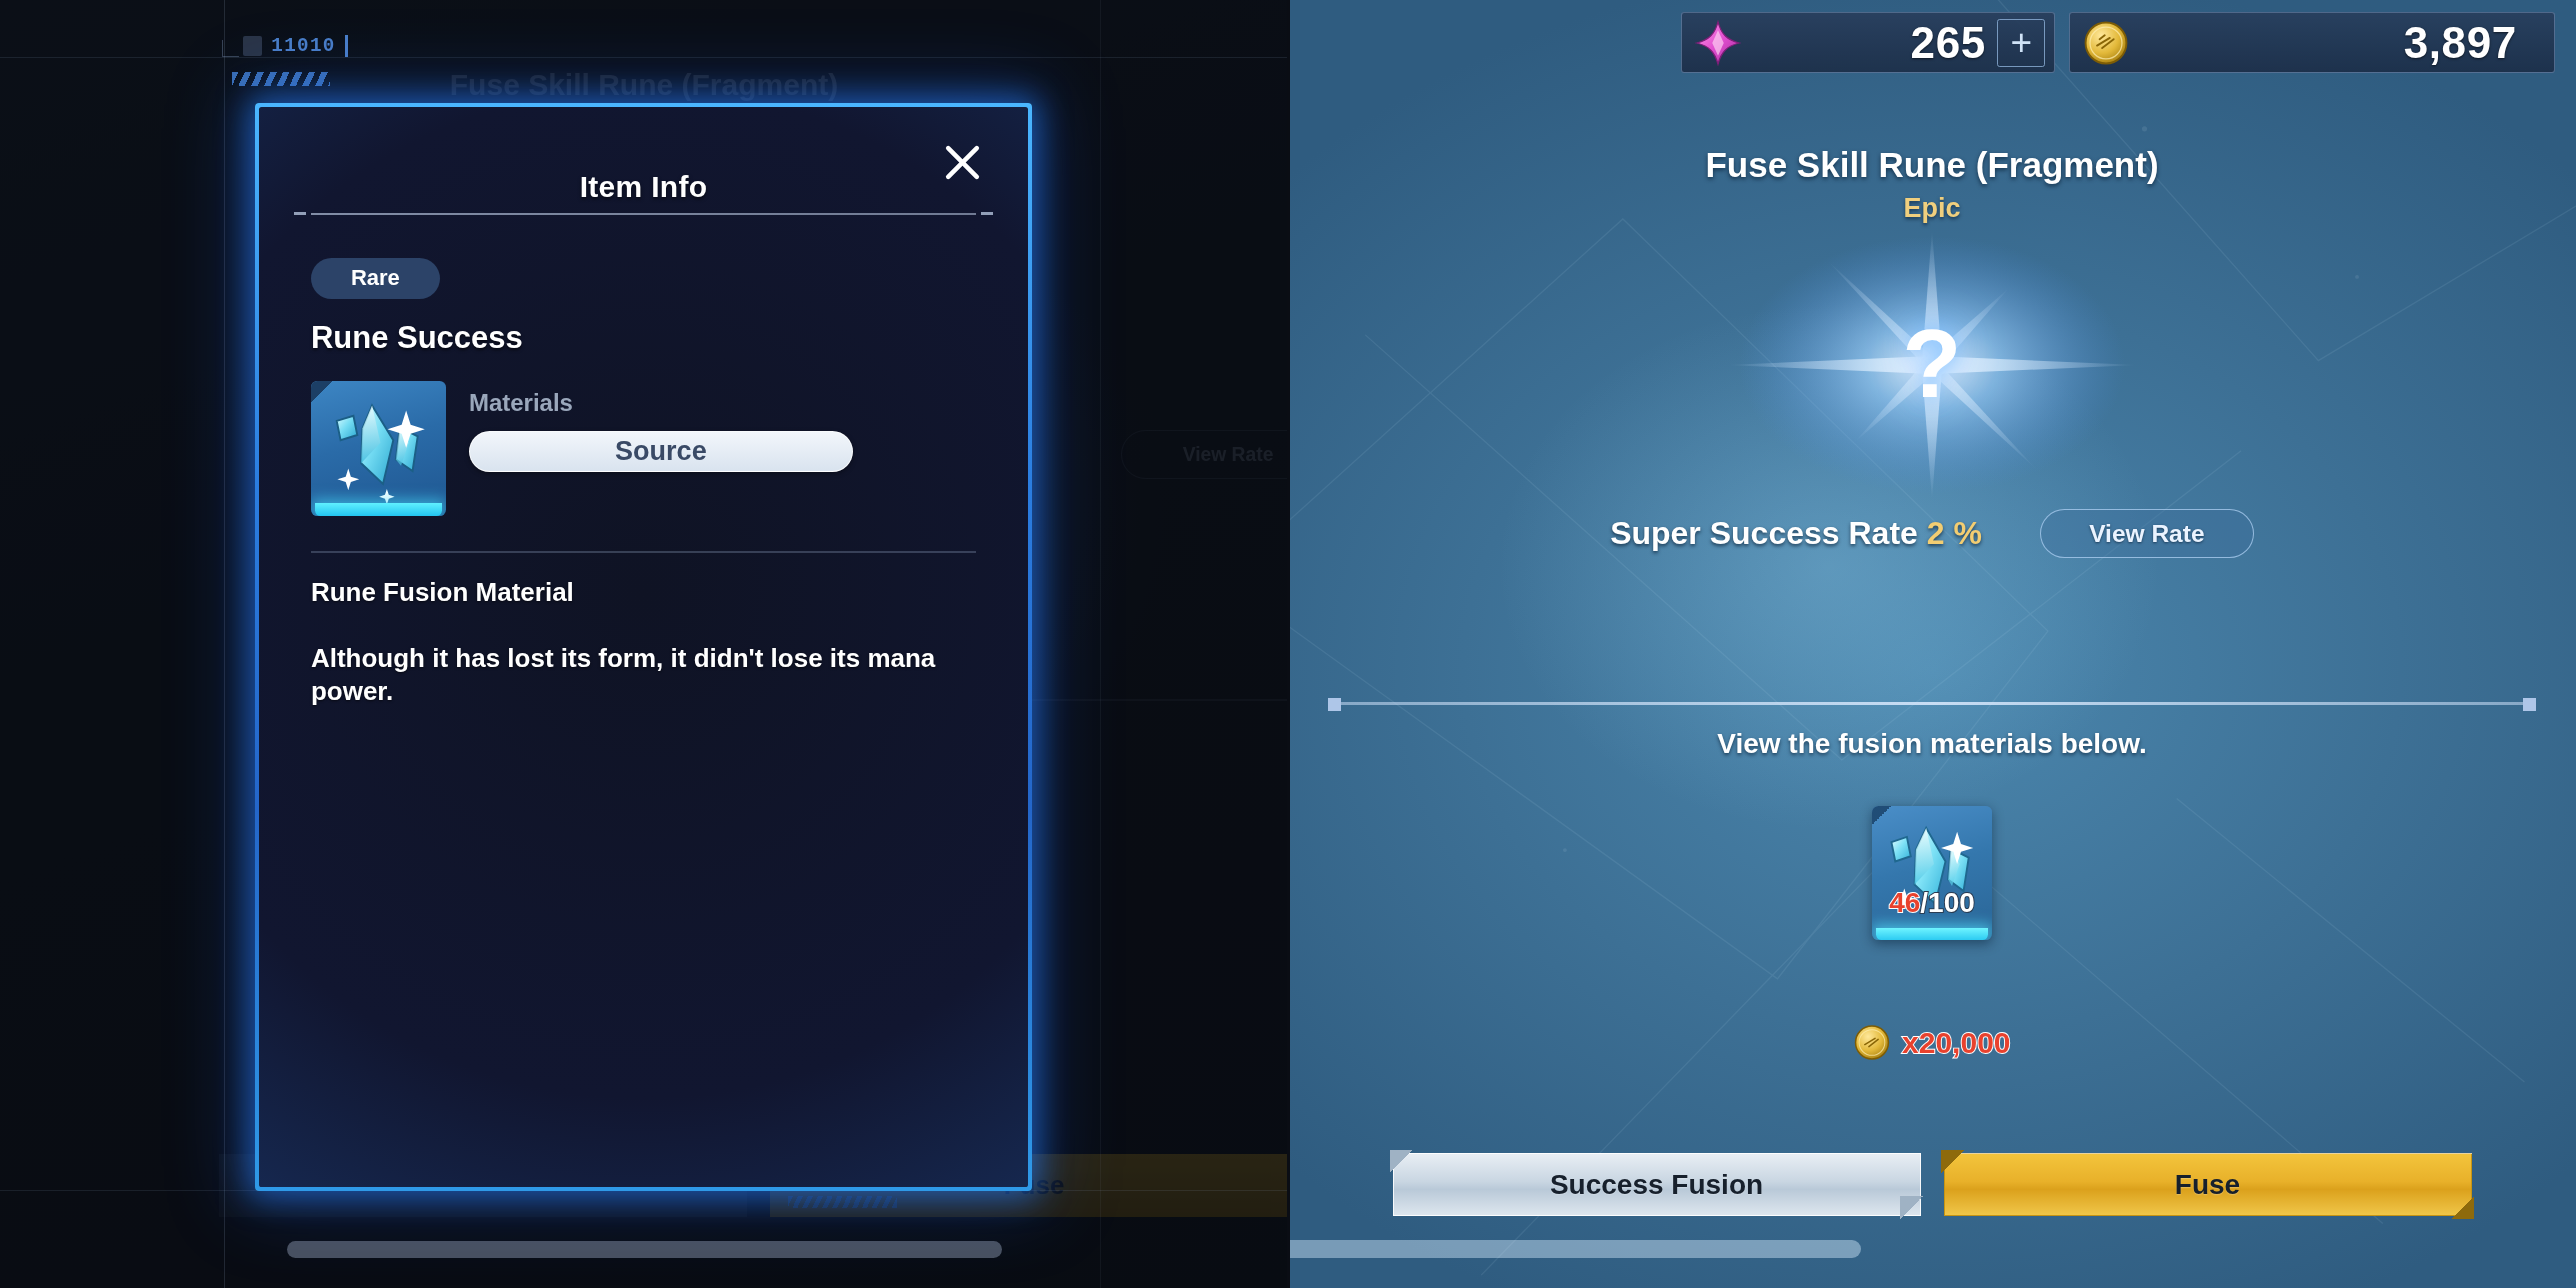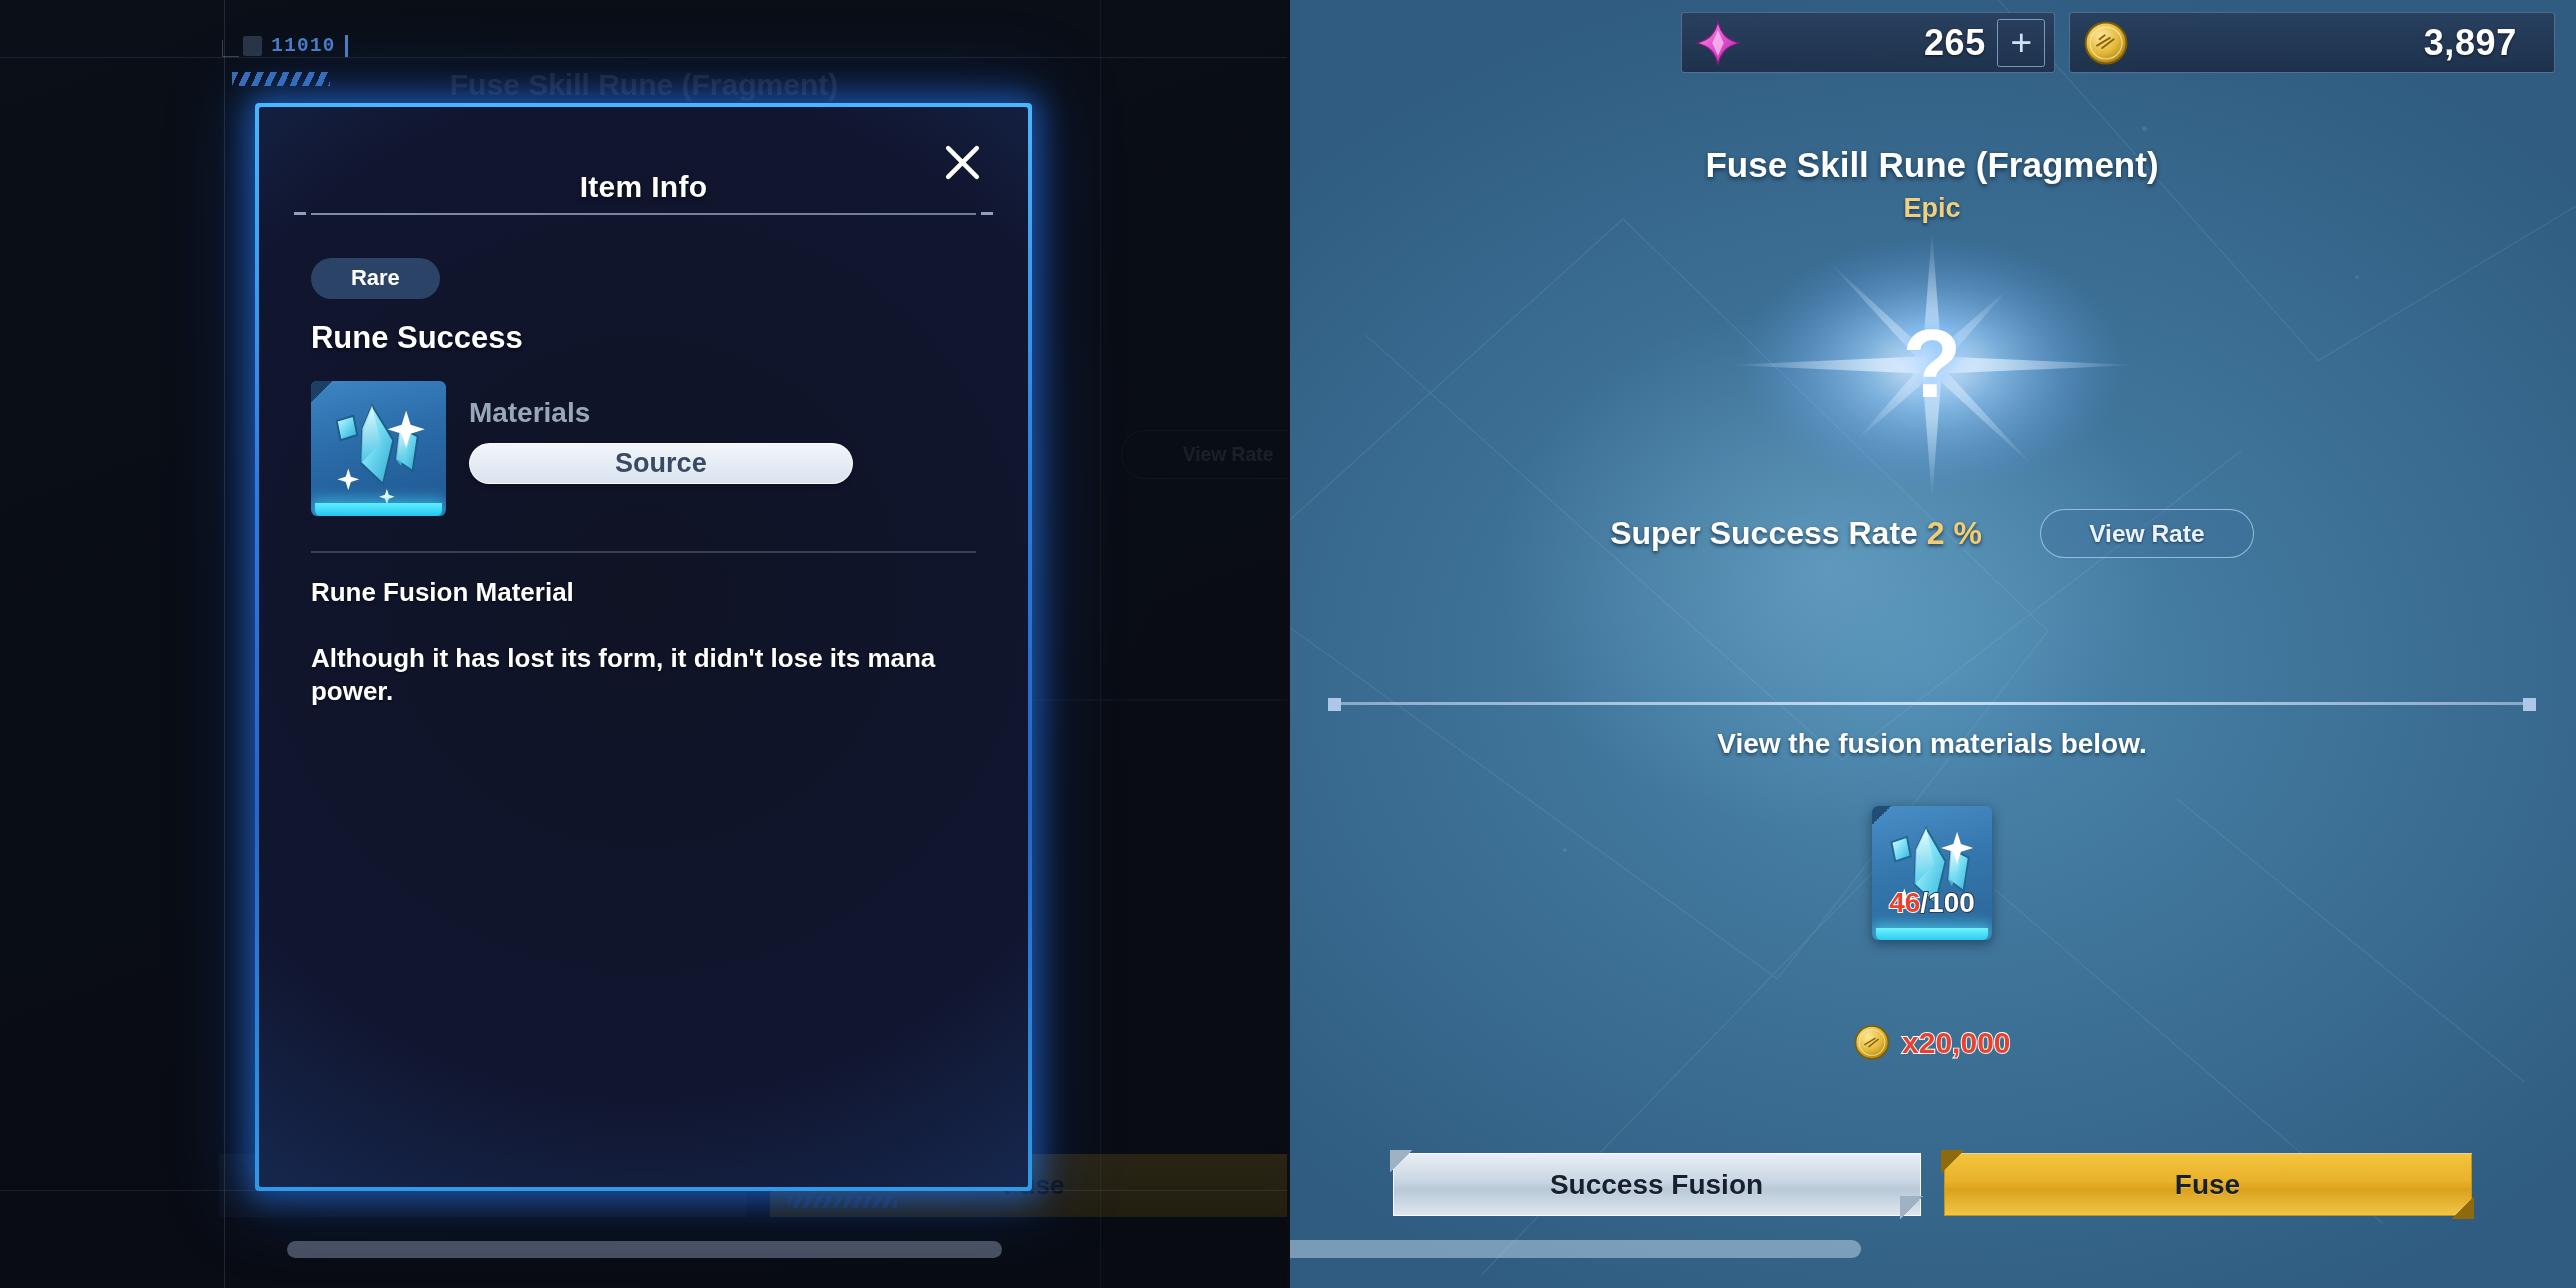--- a/index.html
+++ b/index.html
@@ -98,21 +98,21 @@
     flex:0 0 auto; }
   .item-icon .corner-notch{ position:absolute; top:0; left:0; width:22px; height:22px;
     background:linear-gradient(135deg,#1c3f66 50%, transparent 50%); }
   .item-icon .base-glow{ position:absolute; left:3.9px; right:3.9px; bottom:0; height:13px;
     border-radius:0 0 5.2px 5.2px;
     background:linear-gradient(180deg,#5ff0ff,#23c4f0); box-shadow:0 0 14px 3.9px rgba(70,220,255,.6); }
   .item-icon svg{ position:absolute; inset:0; width:100%; height:100%; }
 
   .item-meta{ margin-left:23px; display:flex; flex-direction:column; justify-content:flex-start;
     flex:1; }
-  .meta-materials{ color:#9aa7bb; font-size:28px; font-weight:bold; margin-top:16px; }
+  .meta-materials{ color:#9aa7bb; font-size:24px; font-weight:bold; margin-top:8px; }
   .meta-owned{ color:#ffffff; font-size:27px; font-weight:bold; margin-top:7.7px; }
   .meta-owned .cnt{ color:#f0c04a; margin-left:9px; }
   .source-btn{ margin-top:14px; width:384px; height:41px; border-radius:20.6px;
     background:linear-gradient(180deg,#f2f6fb,#d9e3ef);
     border:1.3px solid rgba(255,255,255,.8);
     display:flex; align-items:center; justify-content:center; cursor:pointer;
     box-shadow:0 1.9px 5.2px rgba(0,0,0,.35); }
   .source-btn span{ color:#3a4a66; font-size:27px; font-weight:bold; }
 
   .desc-rule{ position:absolute; top:444px; left:52px; right:52px; height:1.9px;
@@ -136,21 +136,21 @@
   .right-lines{ position:absolute; inset:0; opacity:.22; }
 
   .topbar{ position:absolute; top:7.7px; left:0; width:100%; height:70px; display:flex;
     justify-content:flex-end; align-items:center; gap:14px; padding-right:20.6px; }
   .cur-box{ height:61px; display:flex; align-items:center;
     background:linear-gradient(180deg, rgba(40,62,92,.92), rgba(28,46,72,.92));
     border:1.3px solid rgba(130,160,200,.5); border-radius:3.2px; padding-left:13px; }
   .cur-box.gem{ width:374px; }
   .cur-box.gold{ width:486px; padding-right:26px; }
   .cur-icon{ width:46px; height:46px; flex:0 0 auto; }
-  .cur-val{ flex:1; text-align:right; color:#ffffff; font-size:36px; font-weight:bold;
+  .cur-val{ flex:1; text-align:right; color:#ffffff; font-size:44px; font-weight:bold;
     font-family:"Liberation Sans", sans-serif; letter-spacing:0.6px;
     text-shadow:0 1.3px 2.6px rgba(0,0,0,.6); padding-right:11.6px; }
   .plus-btn{ width:48px; height:48px; margin-right:9px; border:1.3px solid rgba(150,185,225,.75);
     border-radius:2.6px; display:flex; align-items:center; justify-content:center;
     color:#cfe2f6; font-size:37px; font-weight:300; line-height:1; cursor:pointer; }
 
   .r-title{ position:absolute; top:145px; left:0; width:100%; text-align:center;
     color:#ffffff; font-size:35px; font-weight:bold; text-shadow:0 1.9px 4.5px rgba(0,20,40,.65); }
   .r-sub{ position:absolute; top:193px; left:0; width:100%; text-align:center;
     color:#f0cf7e; font-size:27px; font-weight:bold; text-shadow:0 1.9px 3.9px rgba(0,20,40,.6); }

